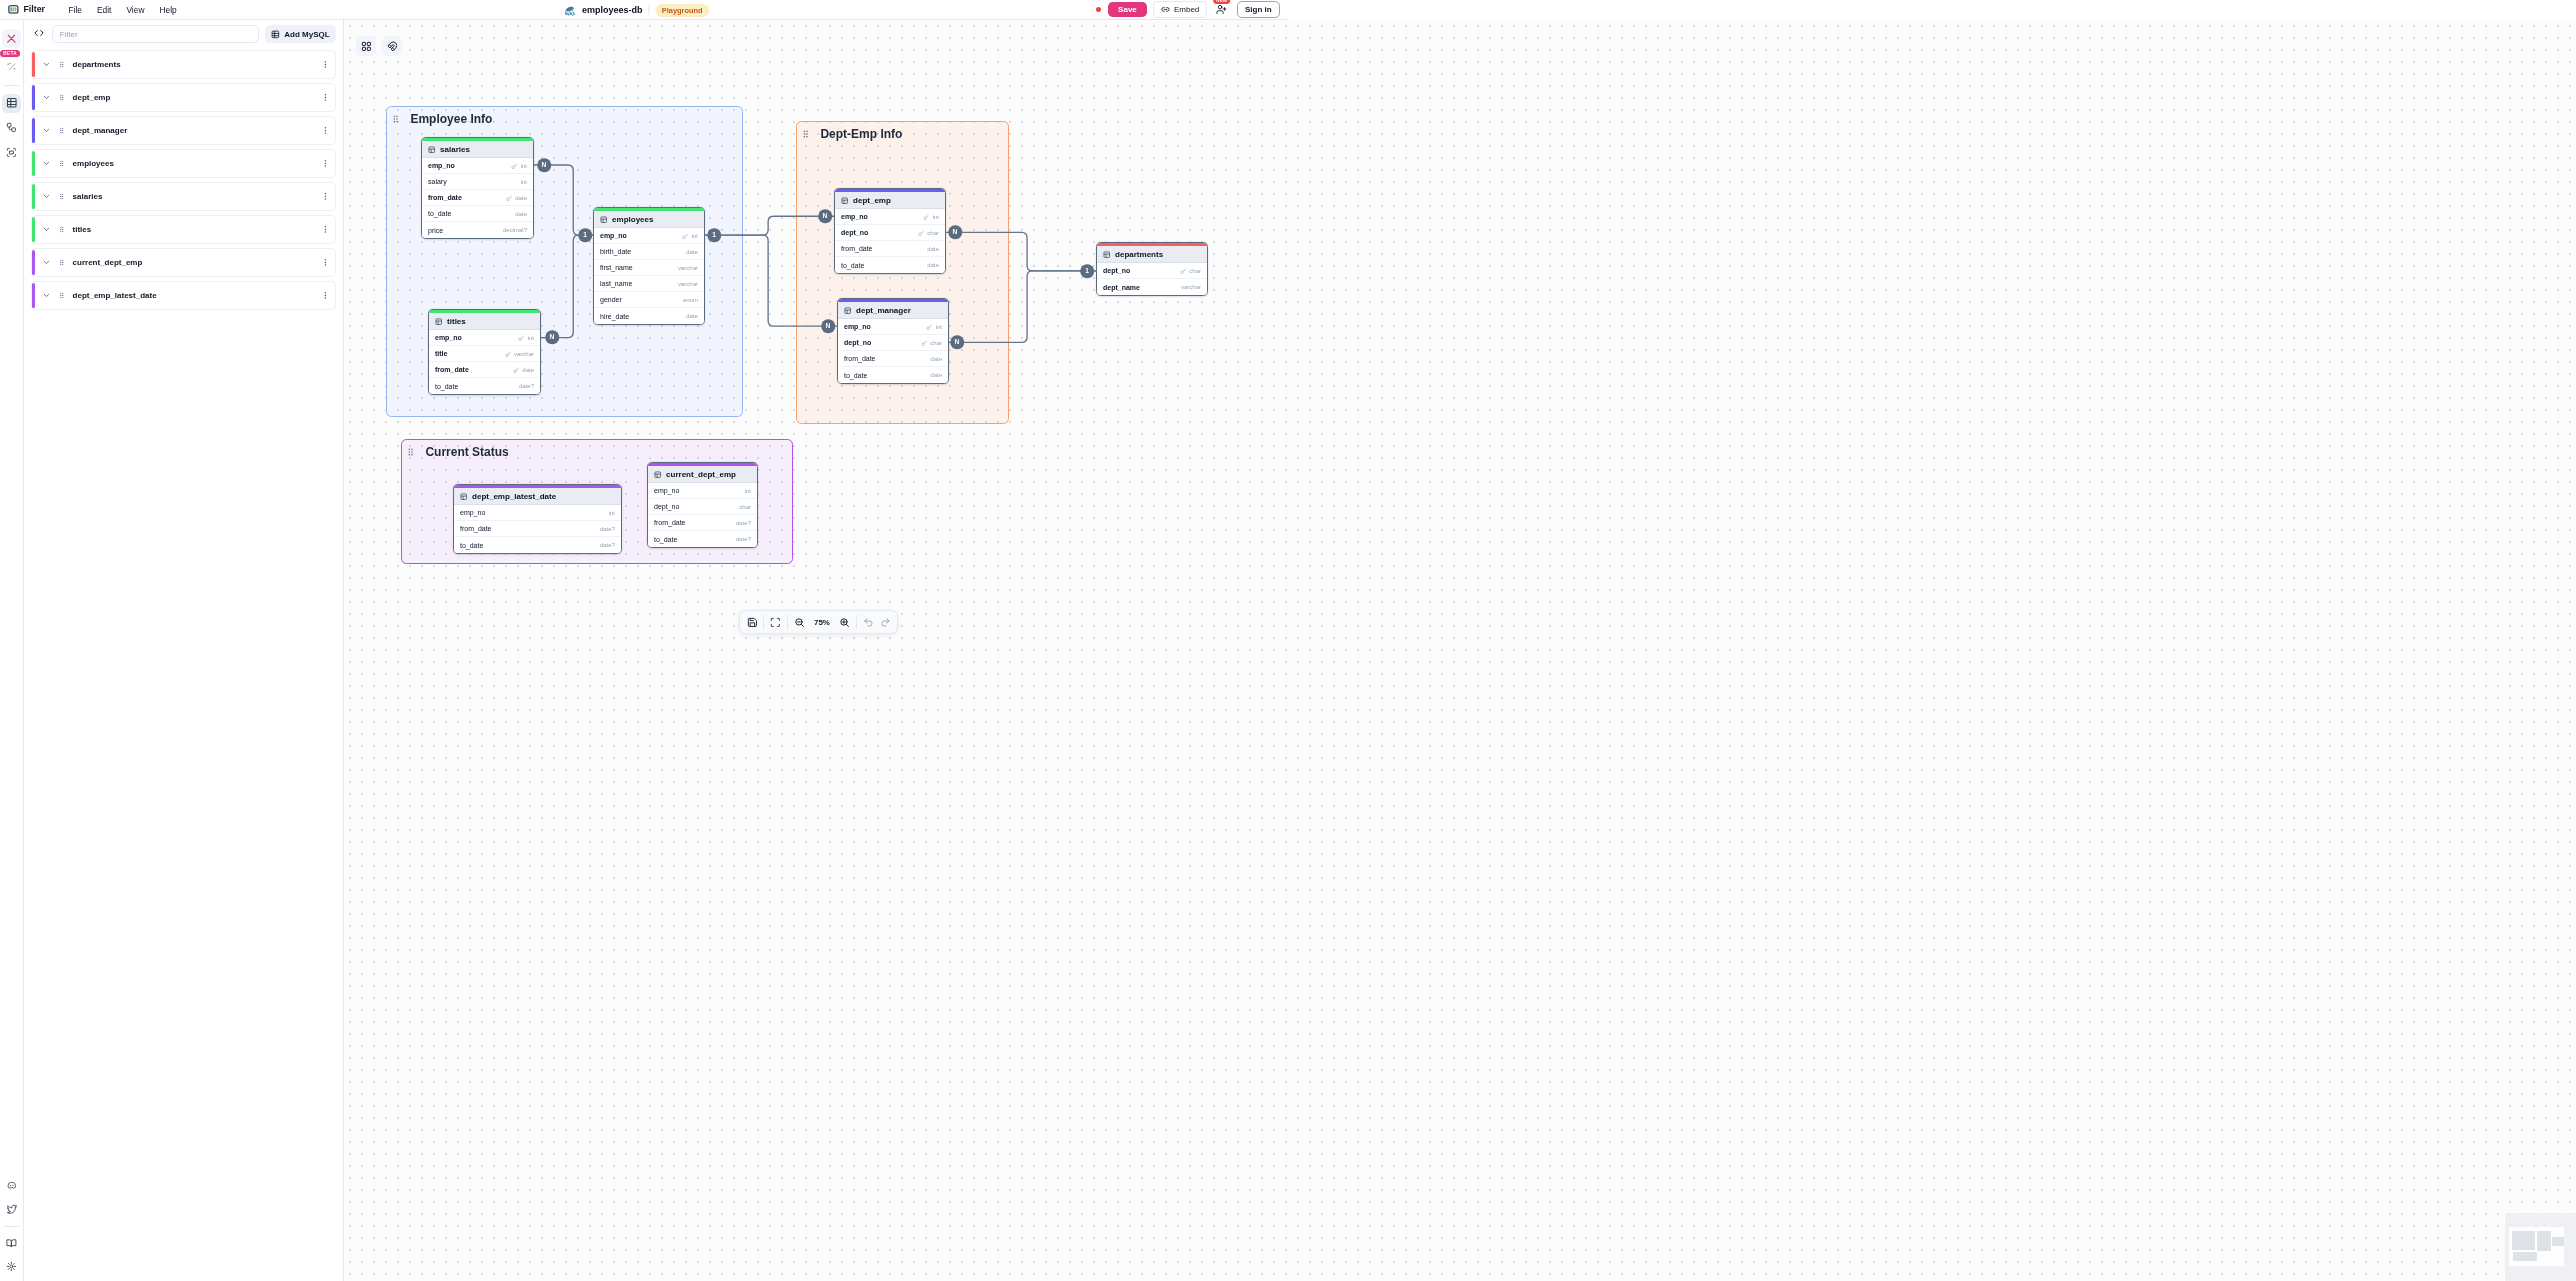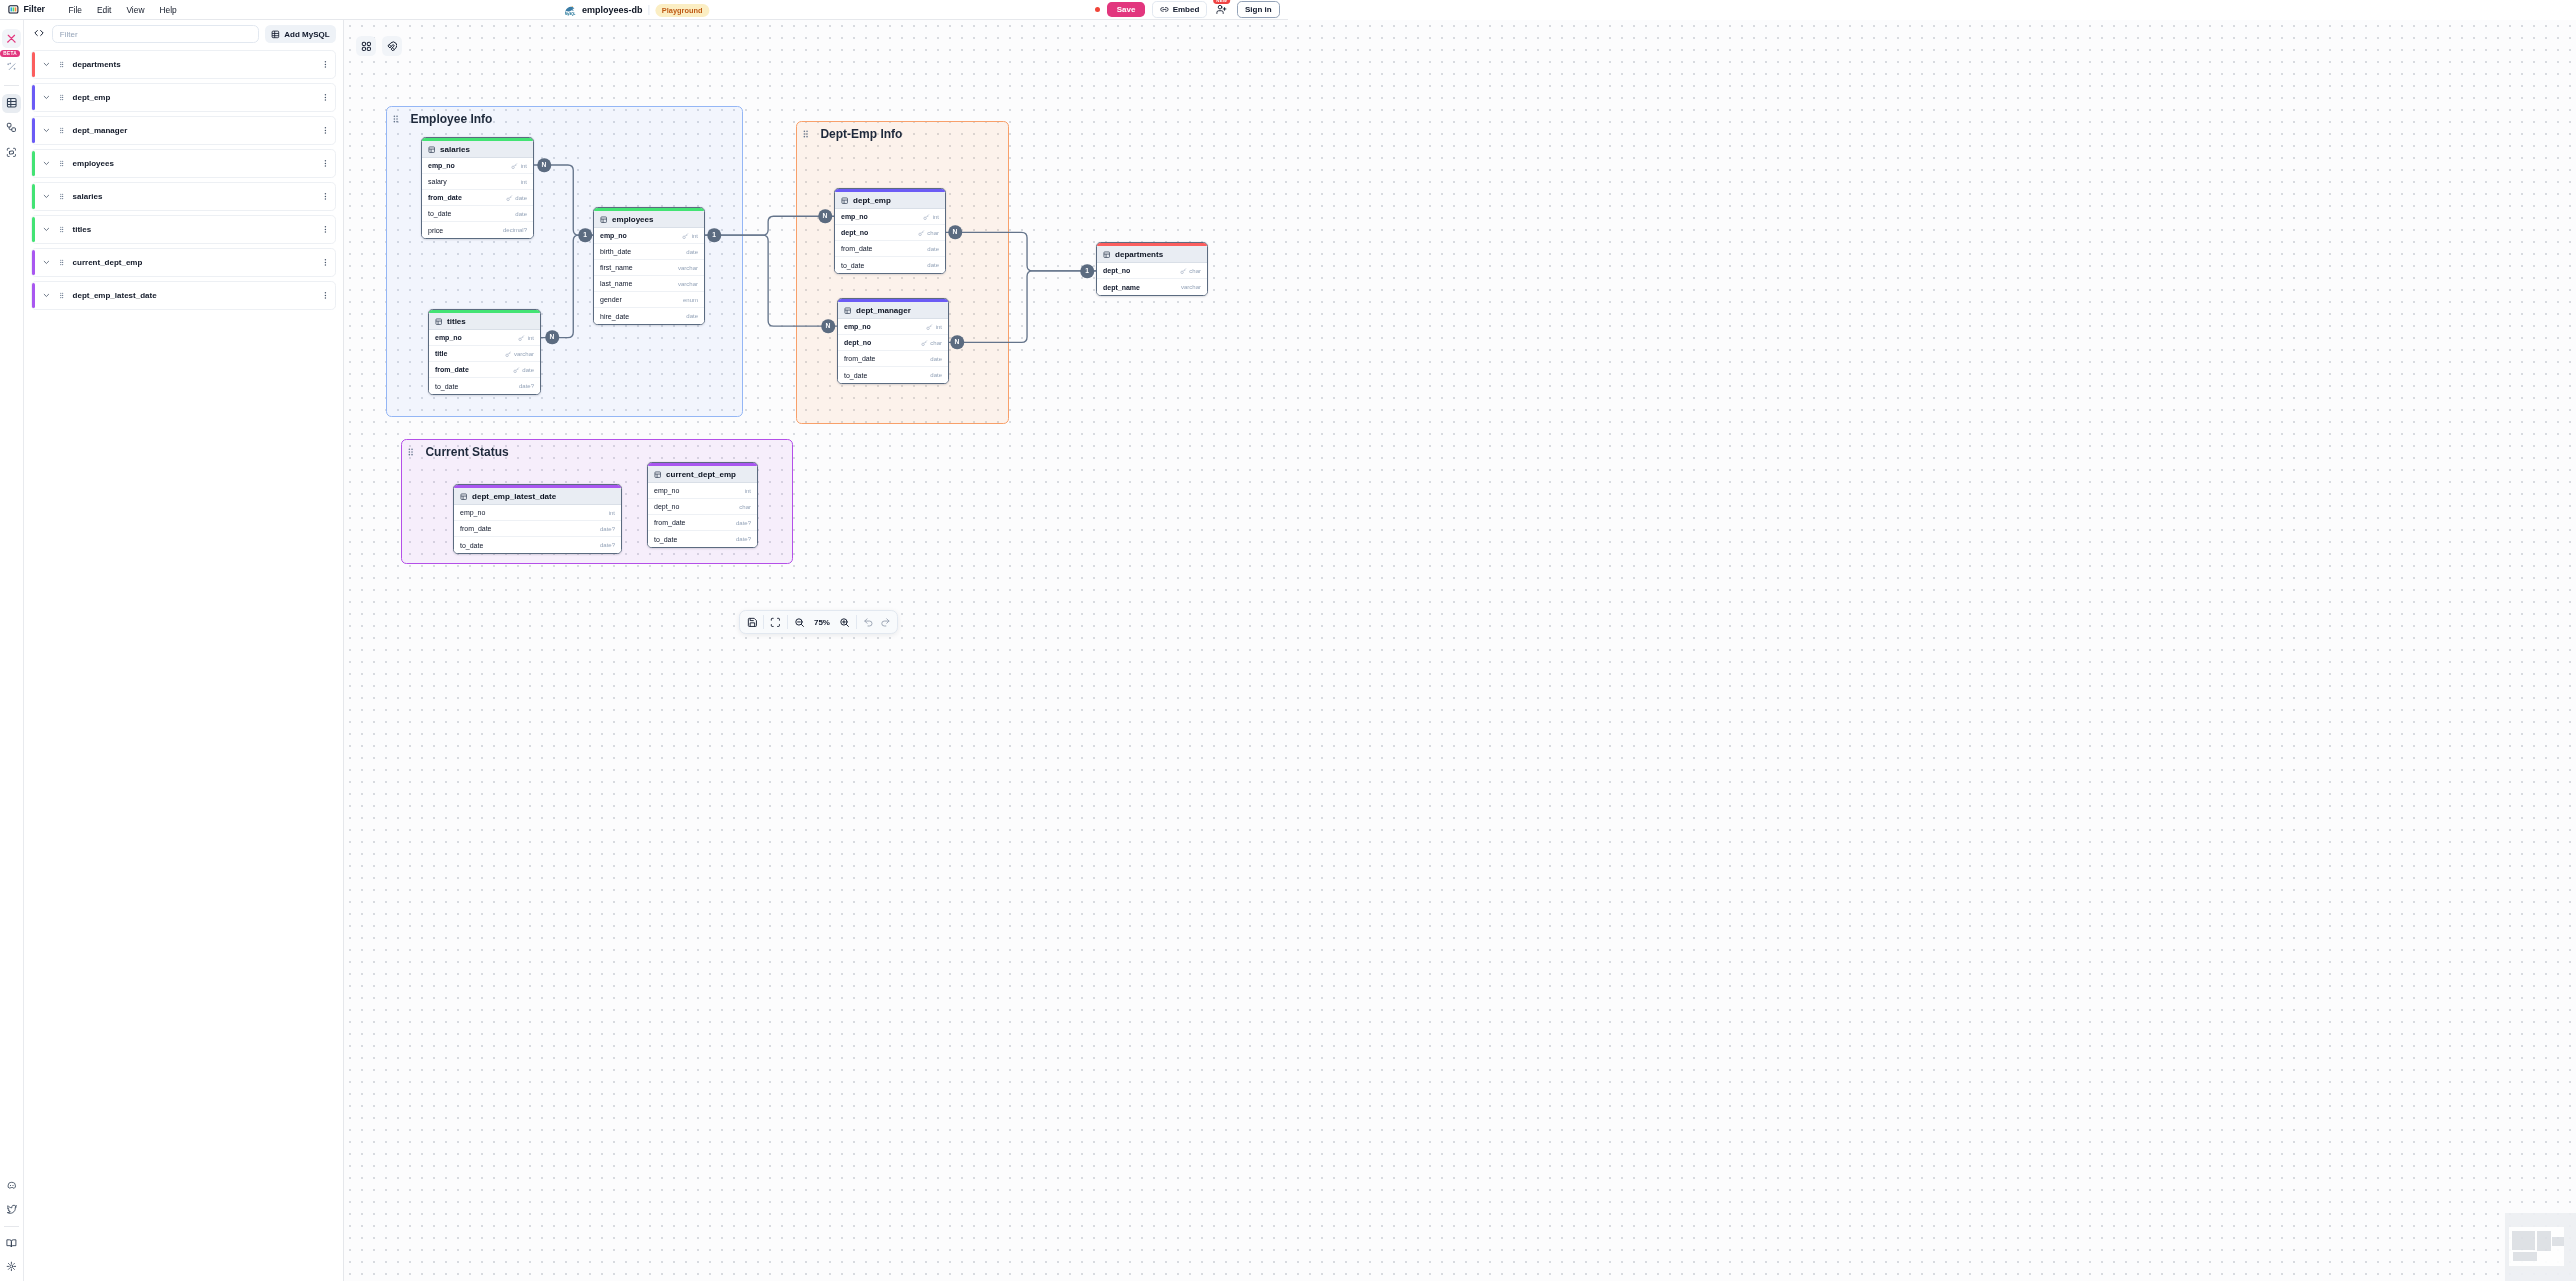--- a/index.html
+++ b/index.html
@@ -15,21 +15,21 @@
   .menu-item{padding:2px 6px;border-radius:4px;font-size:8.4px;color:#111827;cursor:default;}
   .center-cluster{position:absolute;left:50%;top:0;height:20px;transform:translateX(-55%);display:flex;align-items:center;gap:6px;}
   .db-logo{display:flex;flex-direction:column;align-items:center;line-height:1;}
   .db-logo .mysql-word{font-size:3px;font-weight:700;color:#00618a;margin-top:-0.7px;}
   .diagram-name{font-size:9px;font-weight:700;color:#0b1220;}
   .vdiv{width:0.7px;height:10.8px;background:#e2e8f0;}
   .playground-badge{background:#fbeec3;color:#bf5b16;font-size:7.4px;font-weight:600;padding:2px 6.7px;border-radius:673px;}
   .right-cluster{margin-left:auto;display:flex;align-items:center;gap:6.7px;}
   .unsaved-dot{width:5.4px;height:5.4px;border-radius:50%;}
   .btn-save{border:none;color:#fff;font-size:8px;font-weight:600;padding:3.4px 10px;border-radius:4.7px;font-family:inherit;}
-  .btn-embed{display:flex;align-items:center;gap:4px;background:#fff;border:0.7px solid #e2e8f0;color:#0f172a;font-size:8px;font-weight:700;padding:2.7px 6.7px;border-radius:4.7px;font-family:inherit;}
+  .btn-embed{display:flex;align-items:center;gap:4px;background:#fff;border:0.7px solid #e2e8f0;color:#0f172a;font-size:8px;font-weight:400;padding:2.7px 6.7px;border-radius:4.7px;font-family:inherit;}
   .userplus-wrap{position:relative;padding:1.3px 2.7px;}
   .new-badge{position:absolute;top:-8px;left:50%;transform:translateX(-50%);background:#ef4444;color:#fff;font-size:4.4px;font-weight:700;padding:3.4px 3.4px 0.7px 3.4px;border-radius:0 0 3.4px 3.4px;letter-spacing:0.2px;}
   .btn-signin{background:#fff;border:0.7px solid #94a3b8;color:#0f172a;font-size:8px;font-weight:600;padding:2.7px 7.4px;border-radius:4.7px;font-family:Liberation Sans, sans-serif;}
 
   
   .strip{position:absolute;top:20px;left:0;bottom:0;width:24px;background:#fff;border-right:0.7px solid #e8eaee;z-index:50;display:flex;flex-direction:column;align-items:center;padding-top:9.4px;}
   .strip-btn{width:19px;height:19px;border-radius:5.4px;display:flex;align-items:center;justify-content:center;color:#334155;flex:none;}
   .strip-btn.selected{background:#e8ecf1;}
   .strip-btn.lightbg{background:#f1f4f8;}
   .beta-pill{background:#e2367e;color:#fff;font-size:4.7px;font-weight:700;padding:1.3px 3.4px;border-radius:673px;margin:1.3px 0 0.7px -2.7px;letter-spacing:0.3px;}

